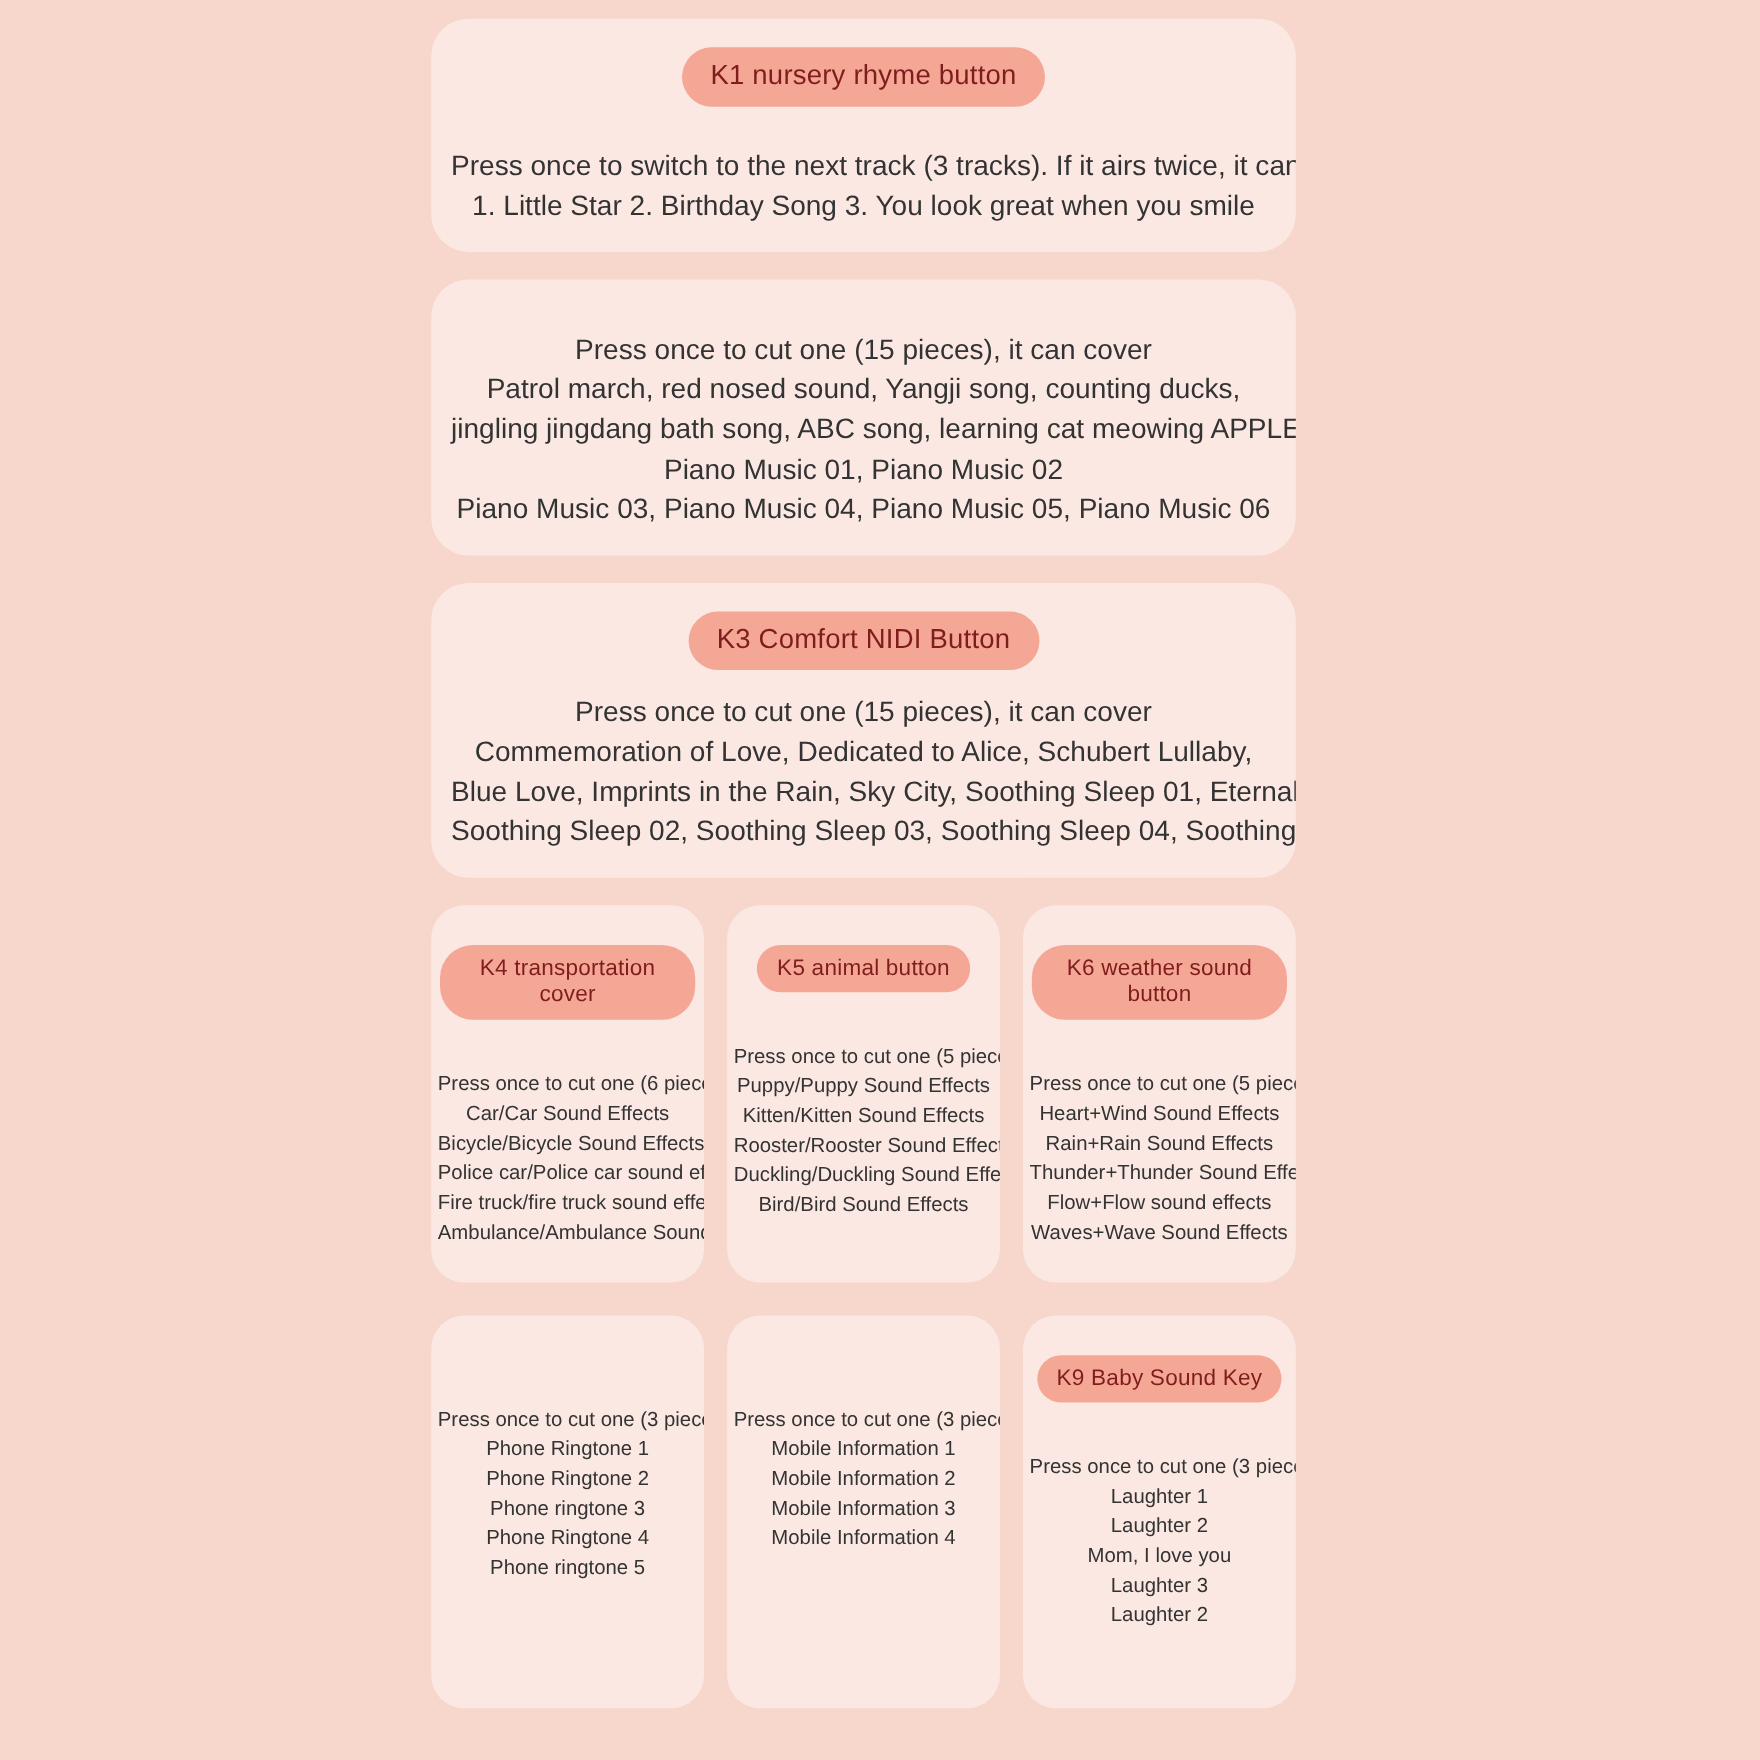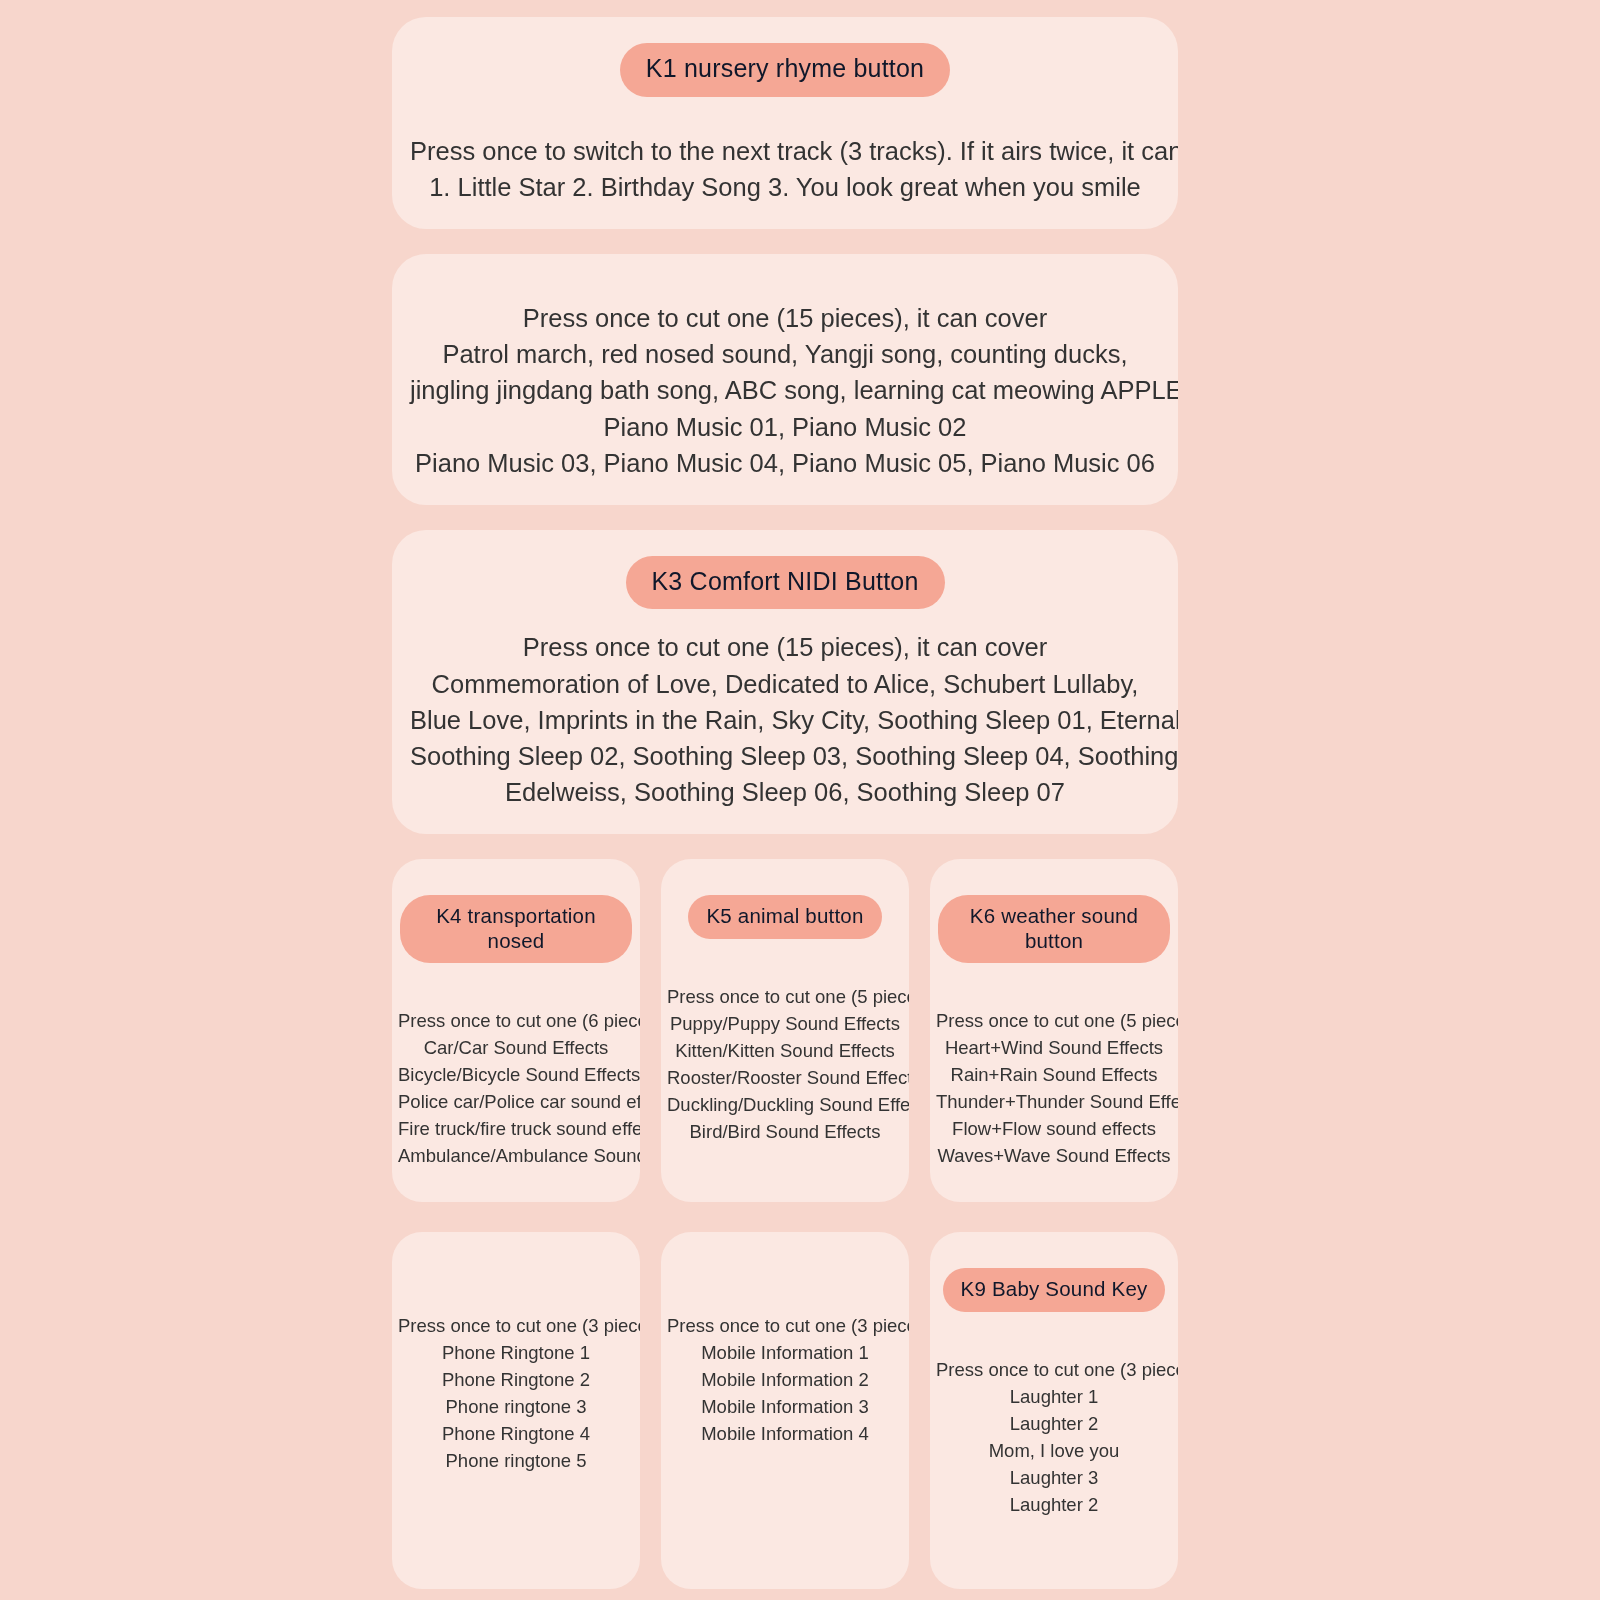--- a/index.html
+++ b/index.html
@@ -41,21 +41,21 @@
   .card.wide {
     width: 786px;
     padding: 26px 18px 24px 18px;
     margin-bottom: 25px;
   }
 
   
   .pill {
     display: inline-block;
     background: #f5a795;
-    color: #0f172a;
+    color: #7f1d1d;
     border-radius: 30px;
     line-height: 1.18;
     letter-spacing: 0.2px;
     white-space: pre-line;
   }
 
   .wide .pill {
     font-size: 25px;
     padding: 11px 26px 13px 26px;
   }
@@ -139,28 +139,27 @@
       </div>
     </div>
 
     <div class="card wide card3">
       <div class="pill">K3 Comfort NIDI Button</div>
       <div class="lines">
         <span class="ln">Press once to cut one (15 pieces), it can cover</span>
         <span class="ln">Commemoration of Love, Dedicated to Alice, Schubert Lullaby,</span>
         <span class="ln">Blue Love, Imprints in the Rain, Sky City, Soothing Sleep 01, Eternal Heart,</span>
         <span class="ln">Soothing Sleep 02, Soothing Sleep 03, Soothing Sleep 04, Soothing Sleep 05,</span>
-        <span class="ln">Edelweiss, Soothing Sleep 06, Soothing Sleep 07</span>
       </div>
     </div>
 
     <div class="grid-row row-a">
 
       <div class="card small">
-        <div class="pill">K4 transportation nosed</div>
+        <div class="pill">K4 transportation cover</div>
         <div class="lines">
           <span class="ln">Press once to cut one (6 pieces)</span>
           <span class="ln">Car/Car Sound Effects</span>
           <span class="ln">Bicycle/Bicycle Sound Effects</span>
           <span class="ln">Police car/Police car sound effects</span>
           <span class="ln">Fire truck/fire truck sound effects</span>
           <span class="ln">Ambulance/Ambulance Sound Effects</span>
         </div>
       </div>
 

